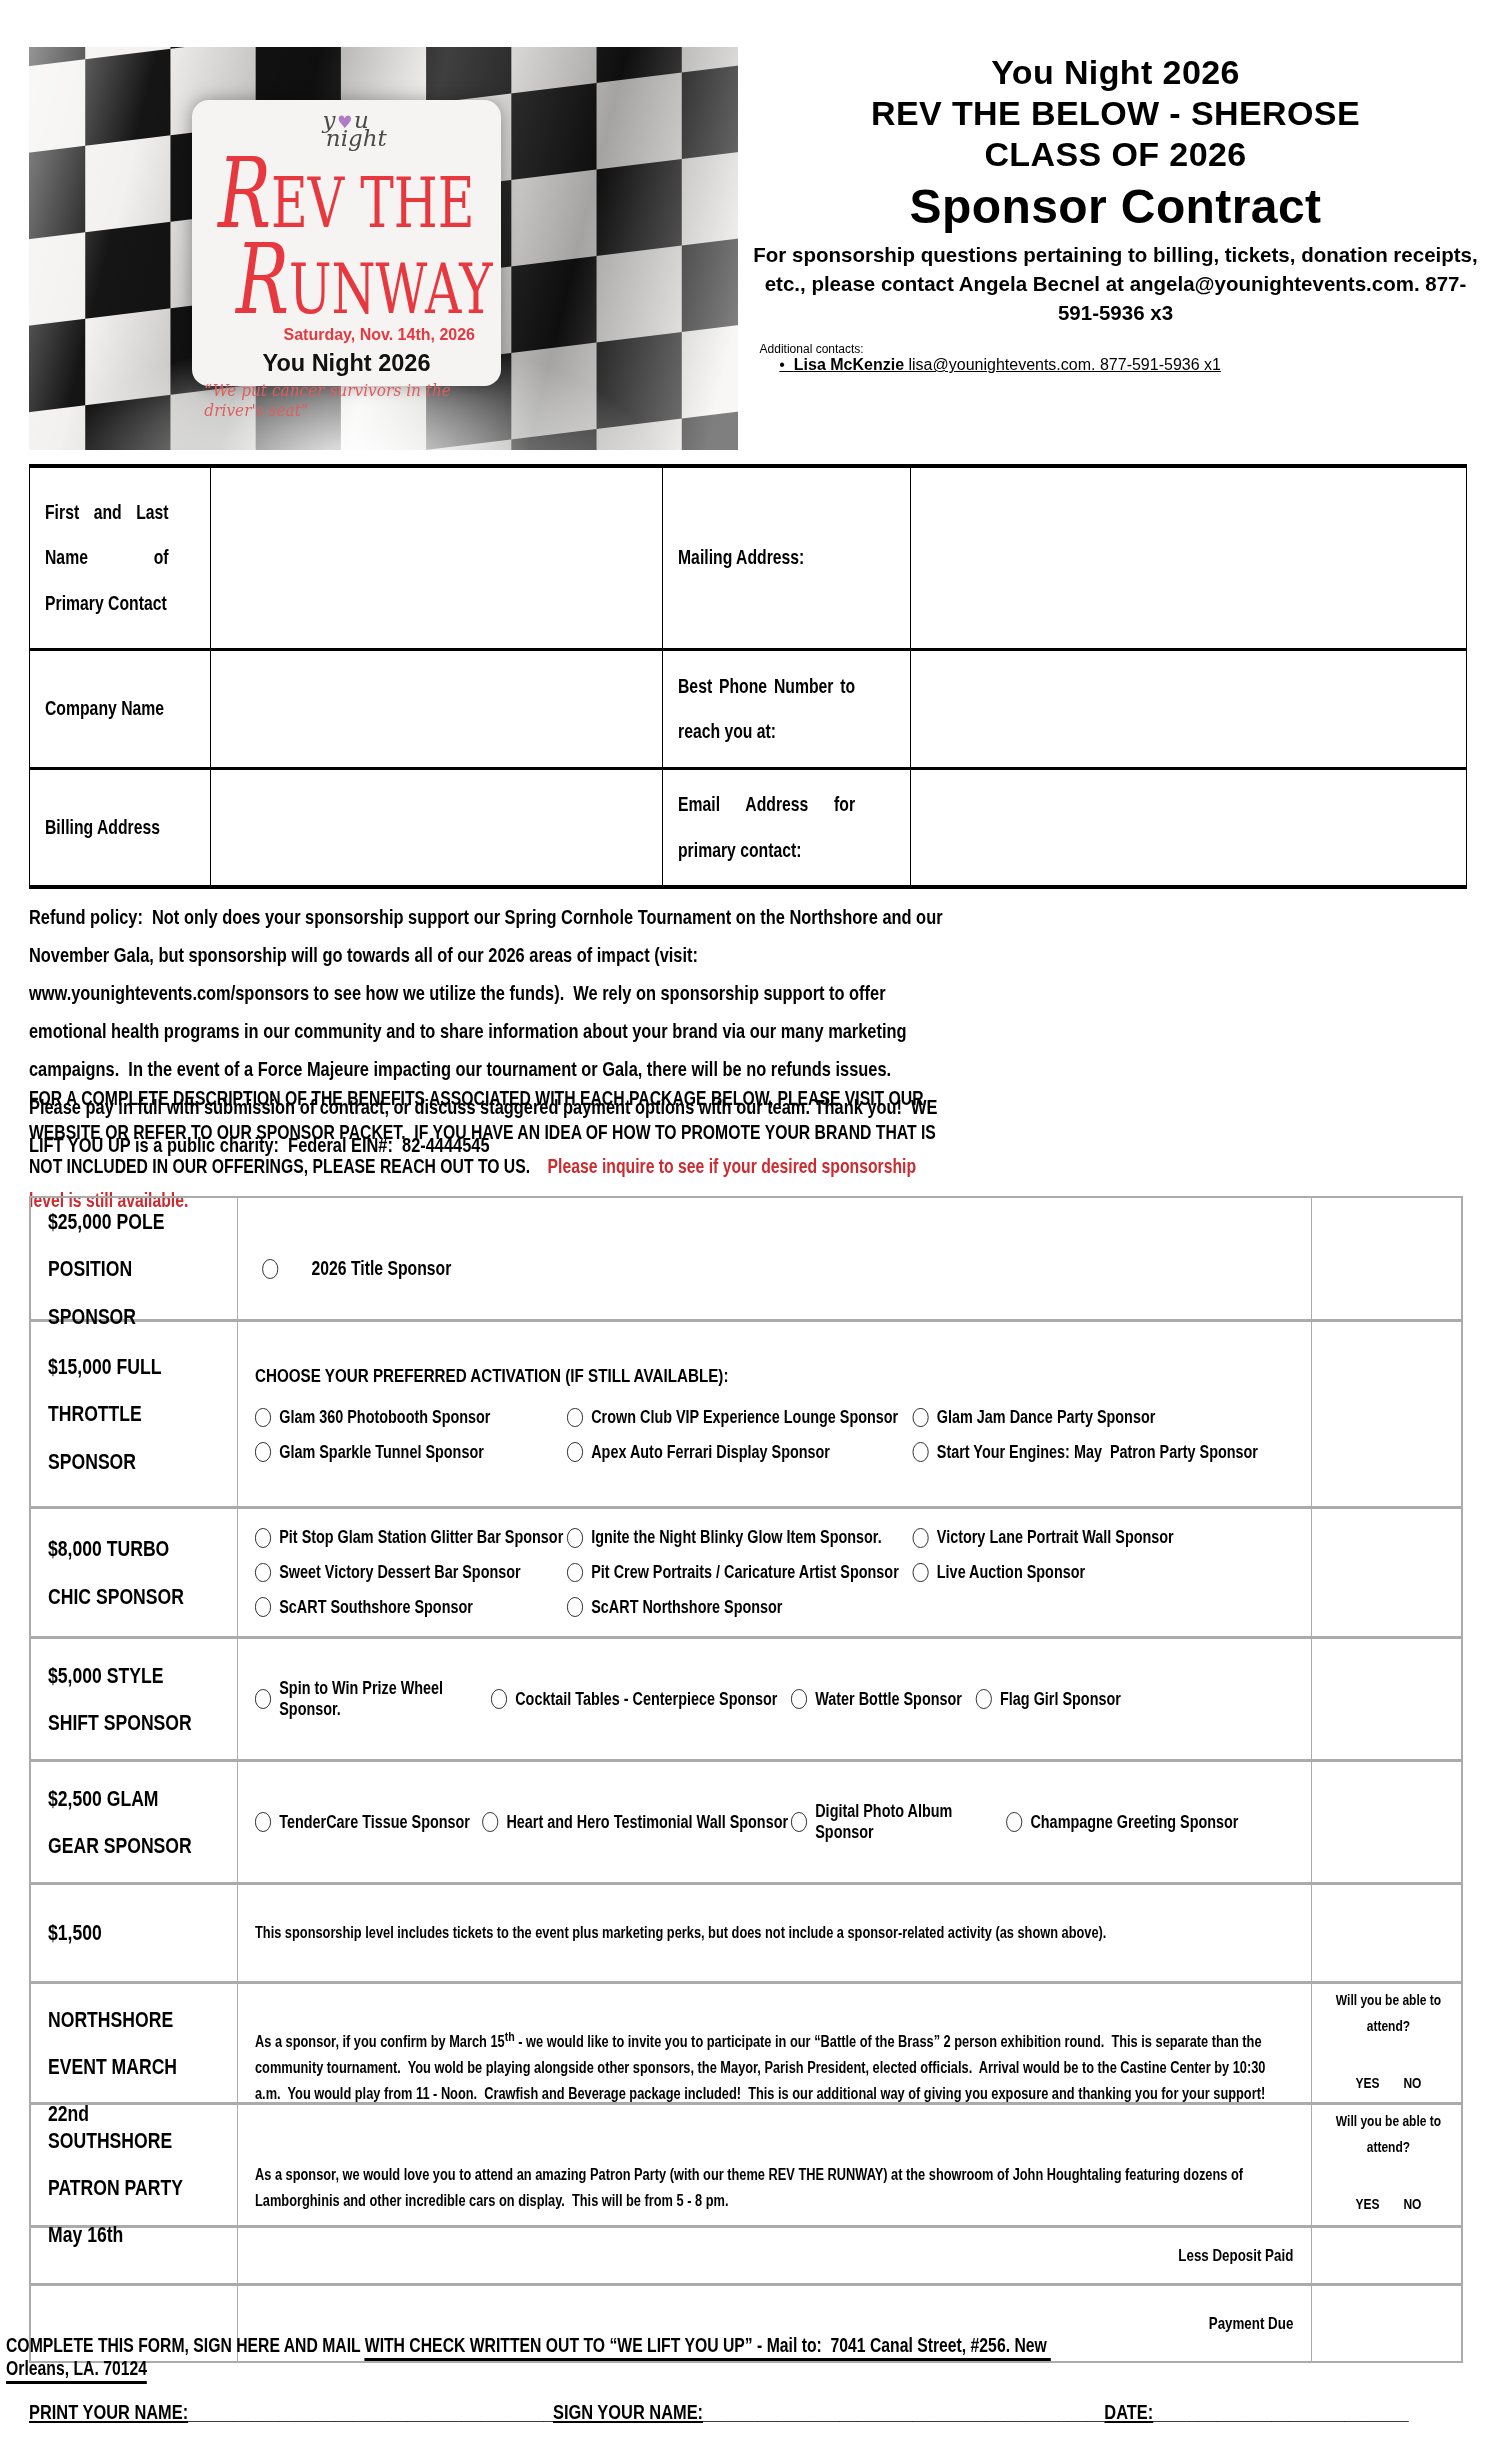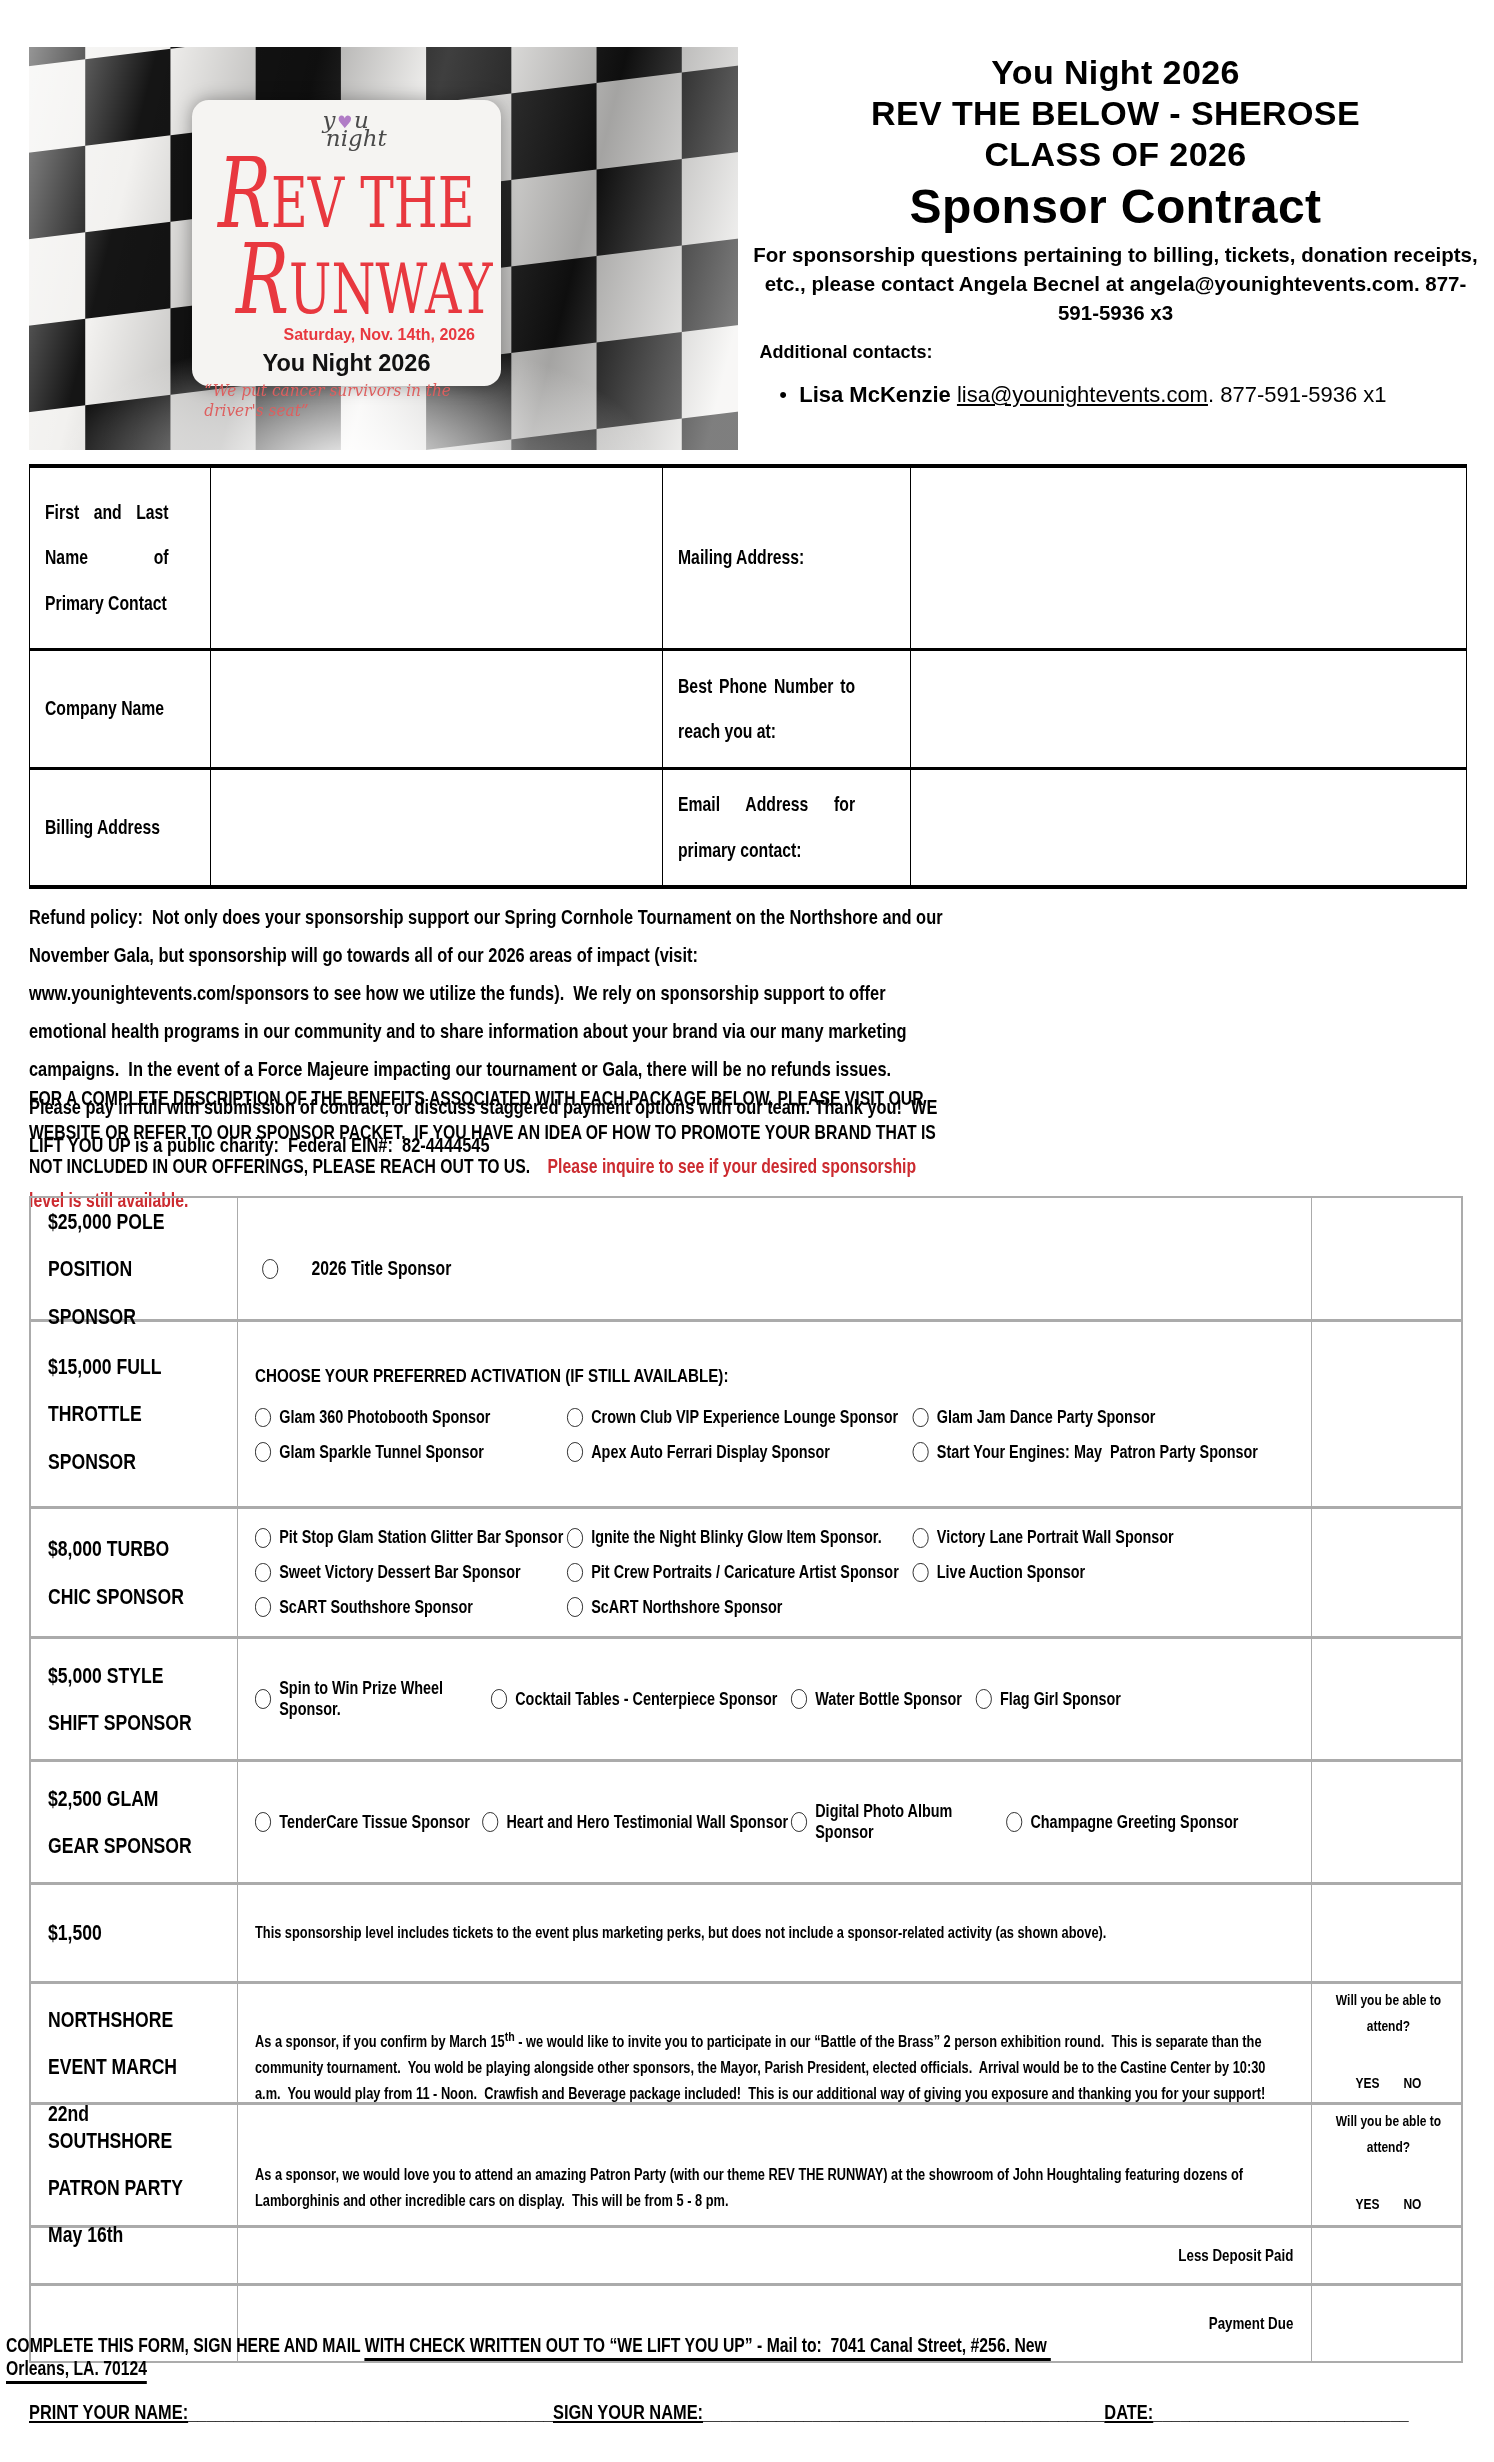--- a/index.html
+++ b/index.html
@@ -35,22 +35,22 @@
   .flyer-event{margin-top:6px;font-weight:700;font-size:23.5px;color:#111;}
   .flyer-tag{margin-top:3px;font-family:"DejaVu Serif",serif;font-style:italic;font-size:16.7px;color:#dd5f5f;
      transform:scaleX(.92);}
 
   
   .hdr{position:absolute;left:746px;top:52px;width:739px;text-align:center;}
   .hdr .t{font-weight:700;font-size:34px;line-height:1.2;letter-spacing:0.4px;}
   .hdr .sub{font-weight:700;font-size:48px;margin-top:4.5px;letter-spacing:0.4px;}
   .hdr .intro{font-weight:700;font-size:20.5px;line-height:1.42;margin-top:6px;white-space:pre-wrap;}
   .addl{margin-top:15px;text-align:left;padding-left:13.6px;}
-  .addl .al{font-weight:700;font-size:18px;}
-  .addl .bul{font-size:22px;margin-top:19px;padding-left:19.7px;}
+  .addl .al{font-weight:400;font-size:12px;}
+  .addl .bul{font-size:16px;margin-top:0;padding-left:19.7px;text-decoration:underline;}
   .addl .bul b{font-weight:700;}
   .addl .em{text-decoration:underline;}
 
   
   .ctable{position:absolute;left:29px;top:464px;width:1438px;box-sizing:border-box;
      border:1.5px solid #000;border-top-width:4.5px;border-bottom-width:4.5px;}
   .crow{display:grid;grid-template-columns:181px 452px 248px auto;border-top:3.8px solid #000;}
   .crow:first-child{border-top:none;}
   .ccell{border-right:1.5px solid #000;display:flex;align-items:center;box-sizing:border-box;
      padding:7.6px 10.6px 7.6px 15px;}

